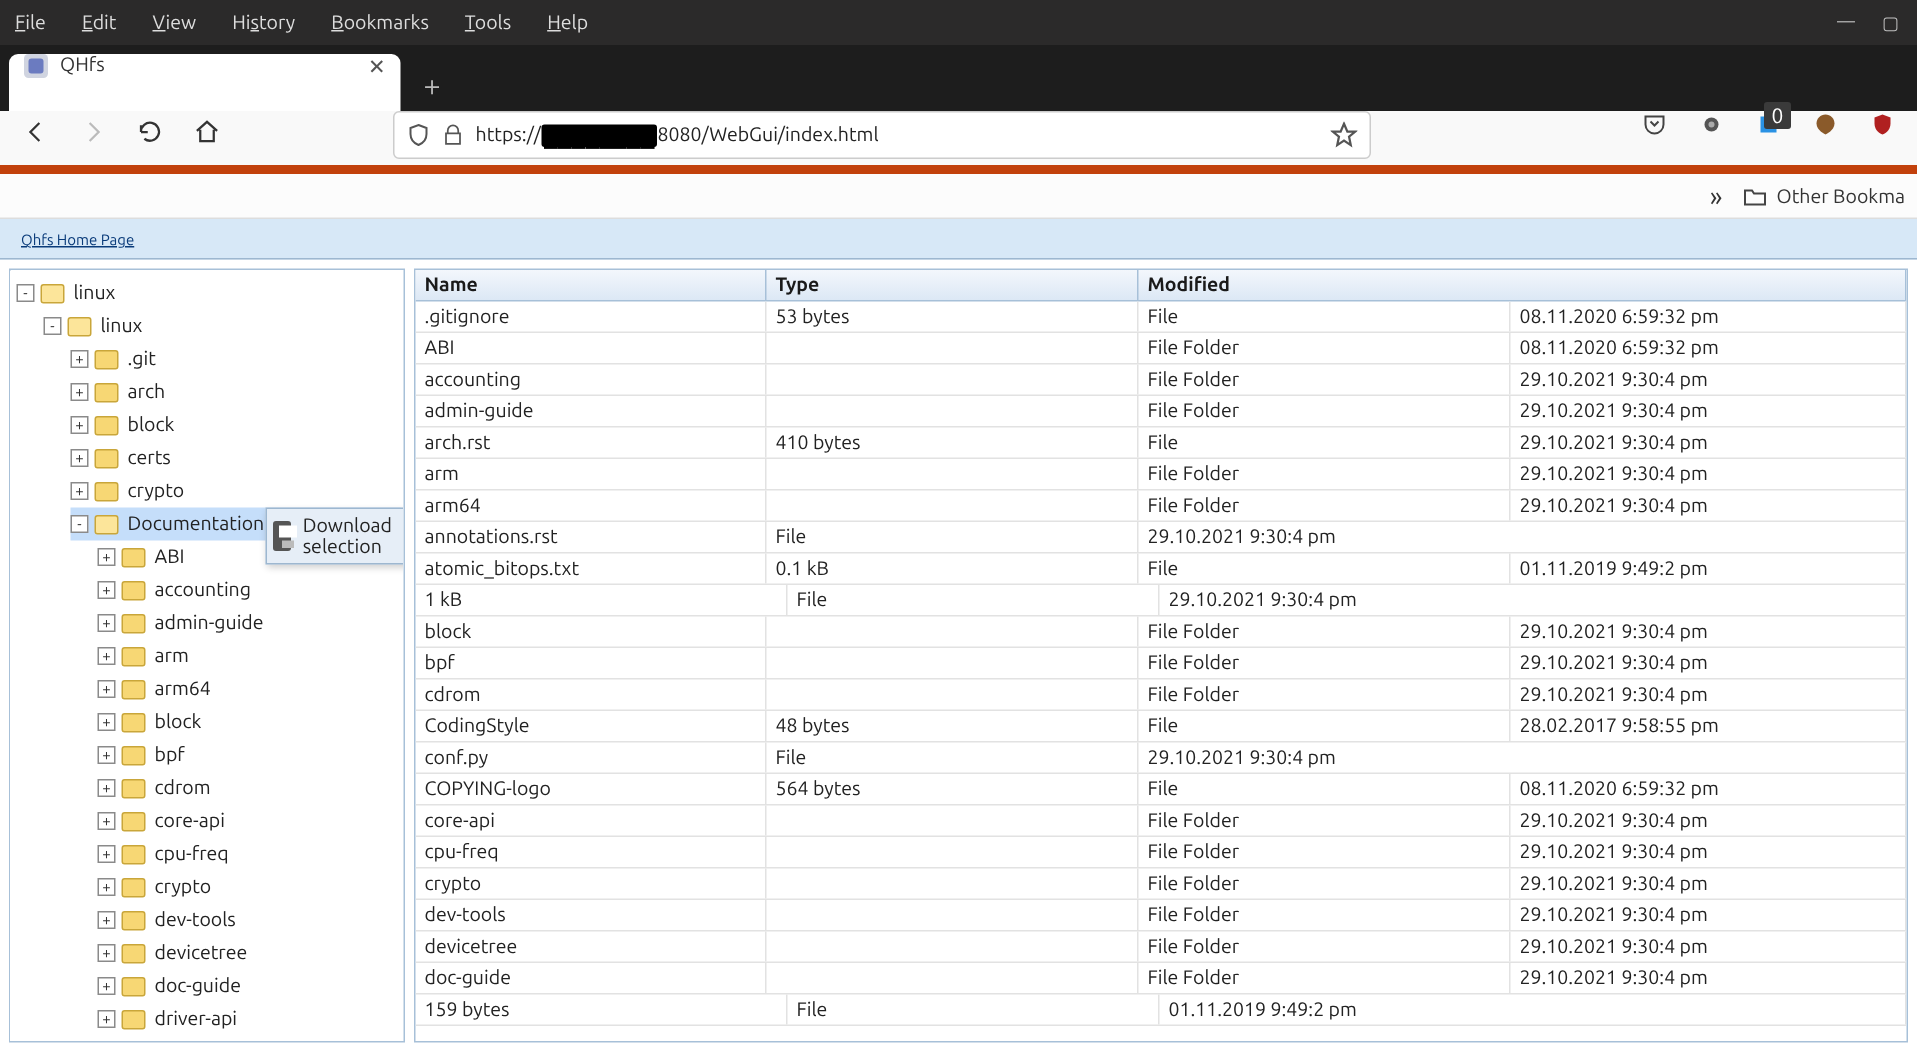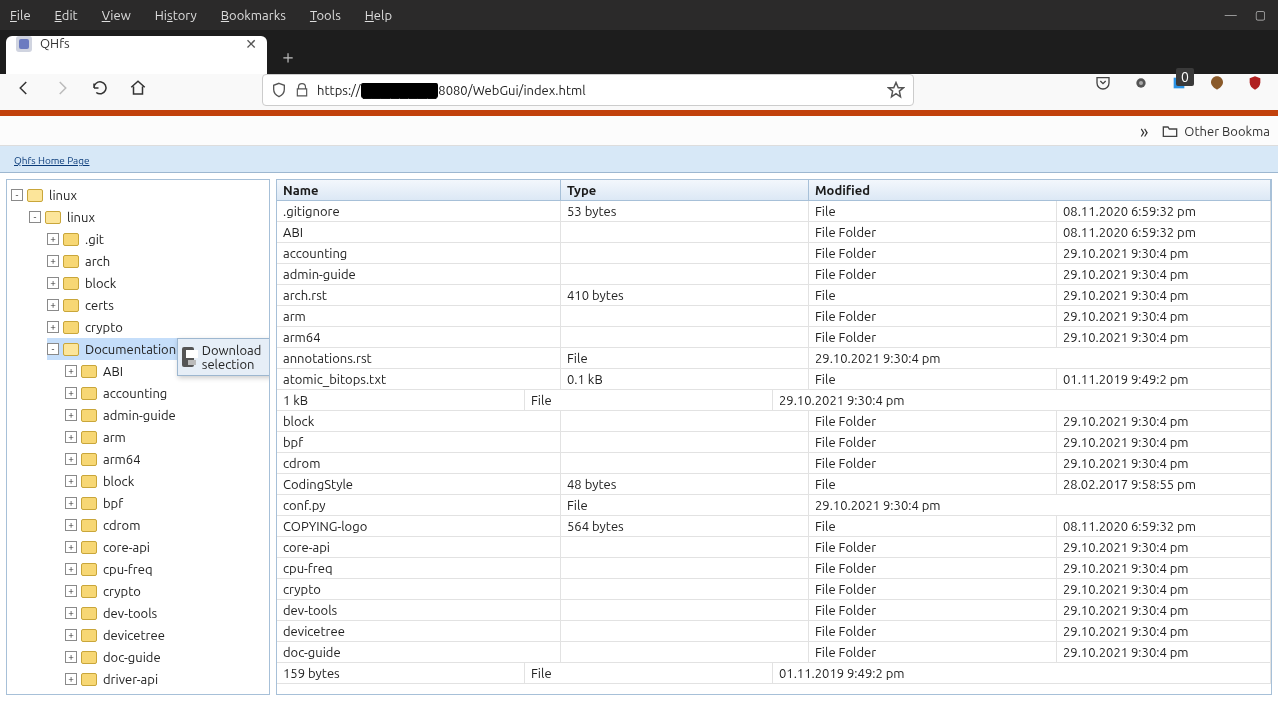--- a/index.html
+++ b/index.html
@@ -59,21 +59,21 @@
   .ctx-menu .save-icon::before { content:""; position:absolute; left:4px; top:3px; width:12px; height:8px; background:#fff;}
   .ctx-menu .save-icon::after { content:""; position:absolute; left:6px; bottom:2px; width:8px; height:5px; background:#bbb;}
 
   
   .grid-header { display:flex; background: linear-gradient(#f3f7fc,#dce8f5); border-bottom: 1px solid #a7c0d8; }
   .grid-header div, .grid-row div { padding: 3px 6px; overflow:hidden; text-overflow:ellipsis; white-space:nowrap; }
   .grid-header div { font-weight: bold; color:#1a1a1a; border-right: 1px solid #a7c0d8; }
   .grid-body { flex:1; overflow-y:auto; }
   .grid-row { display:flex; border-bottom: 1px solid #e2e2e2; height: 21px; font-size: 13px; }
   .grid-row div { border-right: 1px solid #e2e2e2; }
-  .c-name { width: 284px; }
+  .c-name { width: 234px; }
   .c-size { width: 248px; }
   .c-type { width: 248px; }
   .c-mod  { flex: 1; }
 
   
   svg { display:block; }
 </style>
 </head>
 <body>
 

